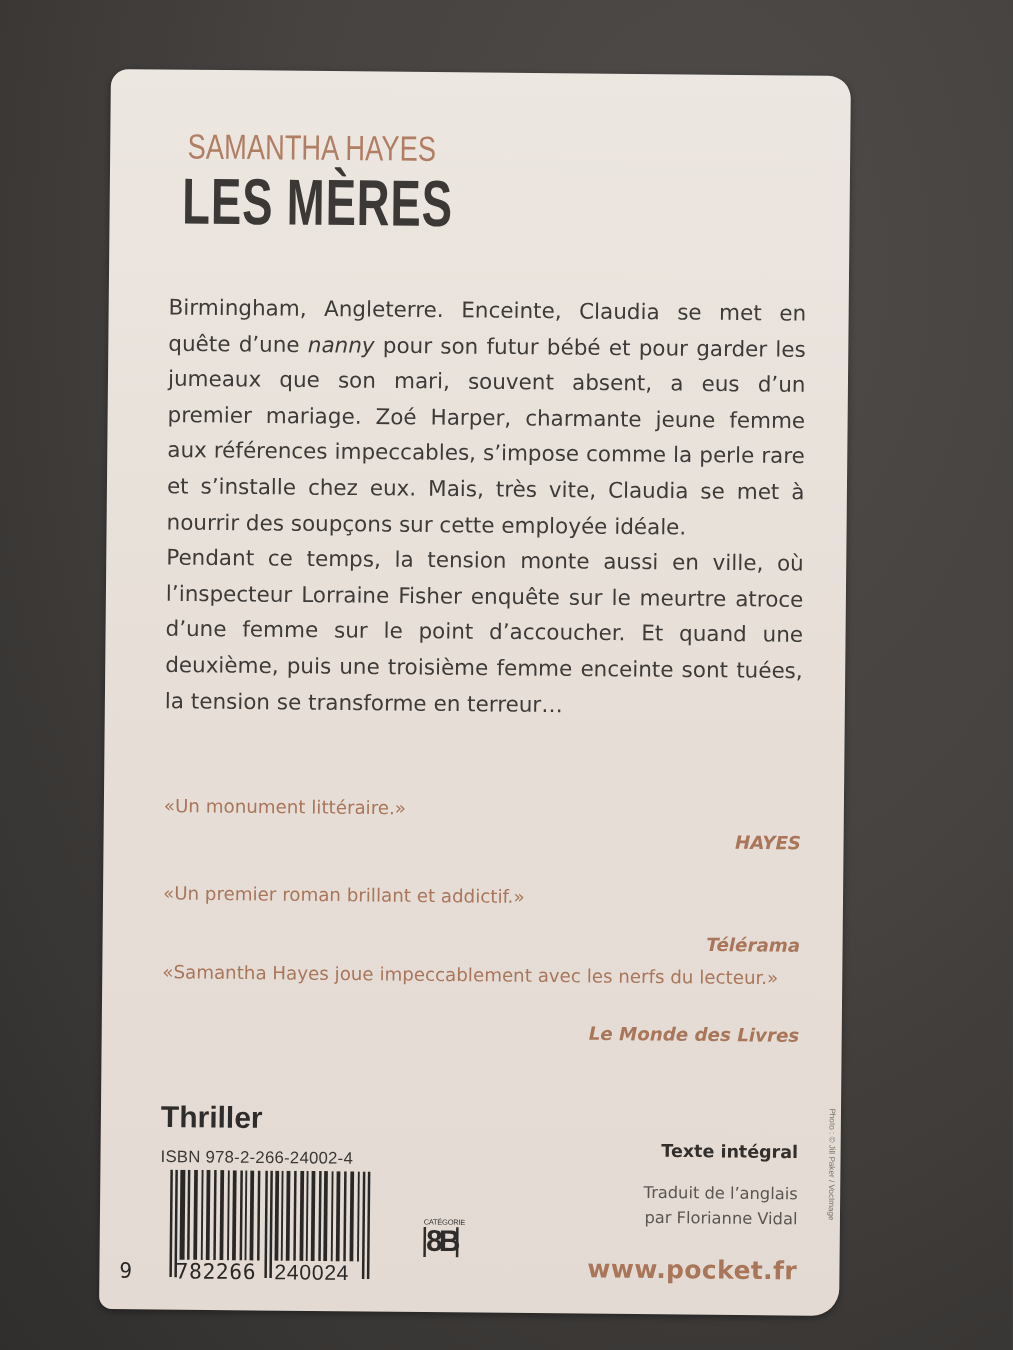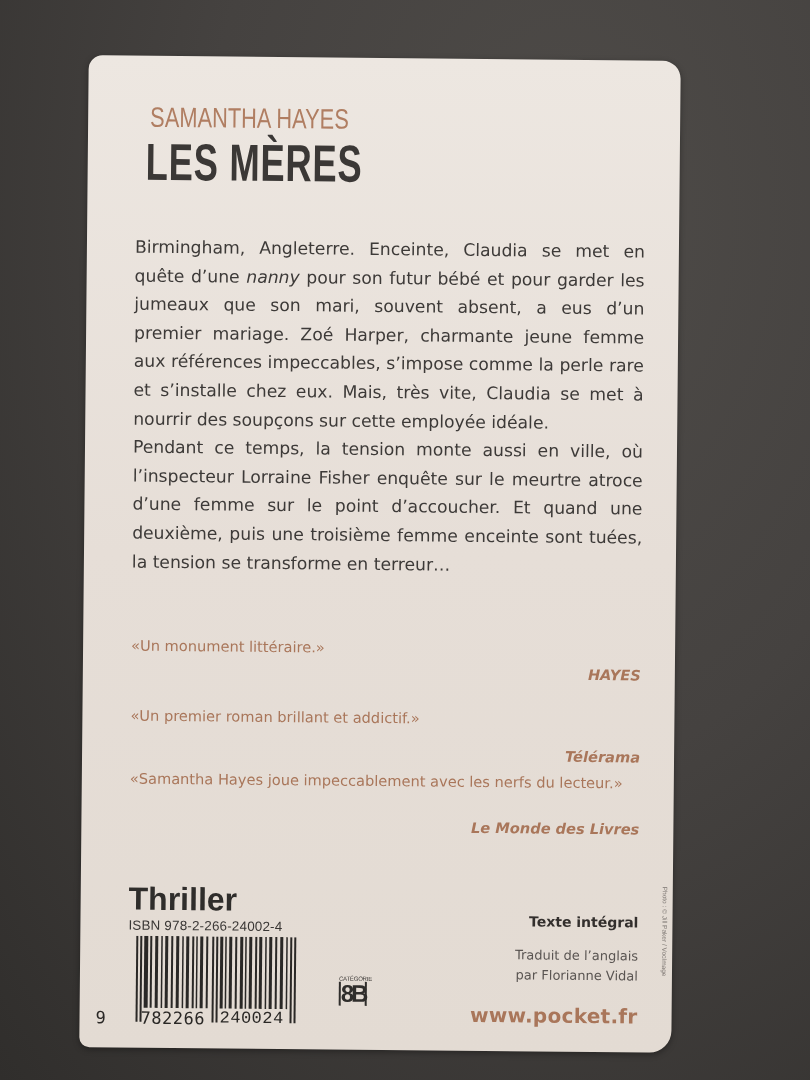--- a/index.html
+++ b/index.html
@@ -63,21 +63,21 @@
       position: absolute; right: 34px;
       font-family: "DejaVu Sans", sans-serif;
       font-size: 14.6px; font-style: italic; font-weight: bold;
       color: #a9765a;
       text-align: right;
       white-space: nowrap;
     }
     .genre {
       position: absolute; left: 48px; top: 825px;
       font-family: "Liberation Sans", sans-serif;
-      font-weight: bold; font-size: 32px;
+      font-weight: bold; font-size: 24px;
       color: #2f2d2b;
       text-align: right;
     }
     .isbn {
       position: absolute; left: 48px; top: 862px;
       font-family: "Liberation Sans", sans-serif;
       font-size: 13.4px; color: #3a3735;
       letter-spacing: 0.2px;
       white-space: nowrap;
     }
@@ -196,21 +196,21 @@
         <rect x="154" y="0" width="1.5" height="72"></rect>
         <rect x="158" y="0" width="2" height="86"></rect>
         <rect x="162" y="0" width="2" height="86"></rect>
       </g>
       <g font-family="DejaVu Sans Mono, monospace" font-size="17" fill="#2a2826">
         <text x="-10" y="92"></text>
       </g>
     </svg>
     <div style="position:absolute; left:-36px; top:72px; font-family:'DejaVu Sans Mono', monospace; font-size:17px; color:#2a2826; white-space:nowrap;">9</div>
     <div style="position:absolute; left:9px; top:72px; font-family:'DejaVu Sans Mono', monospace; font-size:17px; color:#2a2826; letter-spacing:0.5px; white-space:nowrap;">782266</div>
-    <div style="position:absolute; left:88px; top:72px; font-family:Liberation Mono, monospace; font-size:17px; color:#2a2826; letter-spacing:0.5px; white-space:nowrap;">240024</div>
+    <div style="position:absolute; left:88px; top:72px; font-family:Liberation Sans, sans-serif; font-size:17px; color:#2a2826; letter-spacing:0.5px; white-space:nowrap;">240024</div>
   </div>
 
   <div class="category">
     <span class="category-label">CATÉGORIE</span>
     <span class="category-code">8B</span>
   </div>
 
   <div class="edition">Texte intégral</div>
   <div class="translator">
     <div>Traduit de l’anglais</div>

